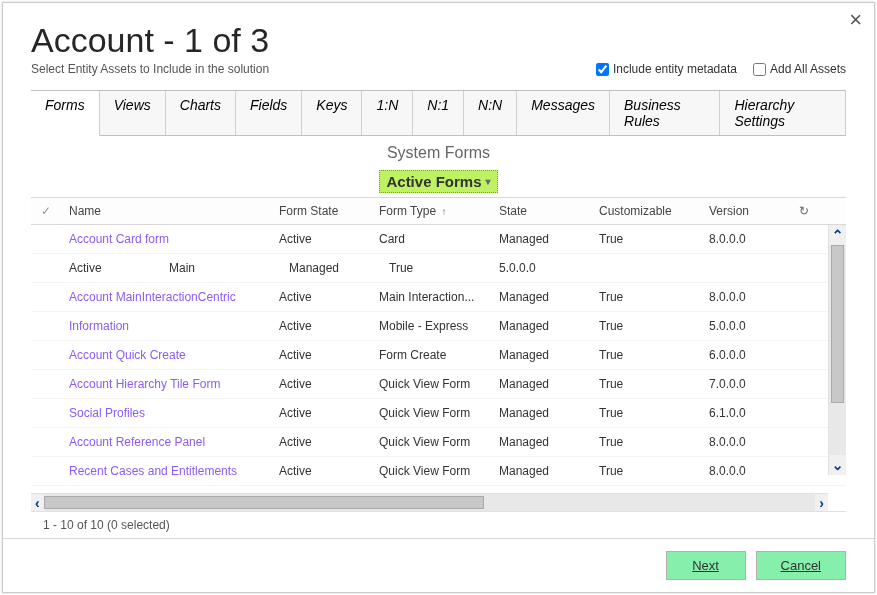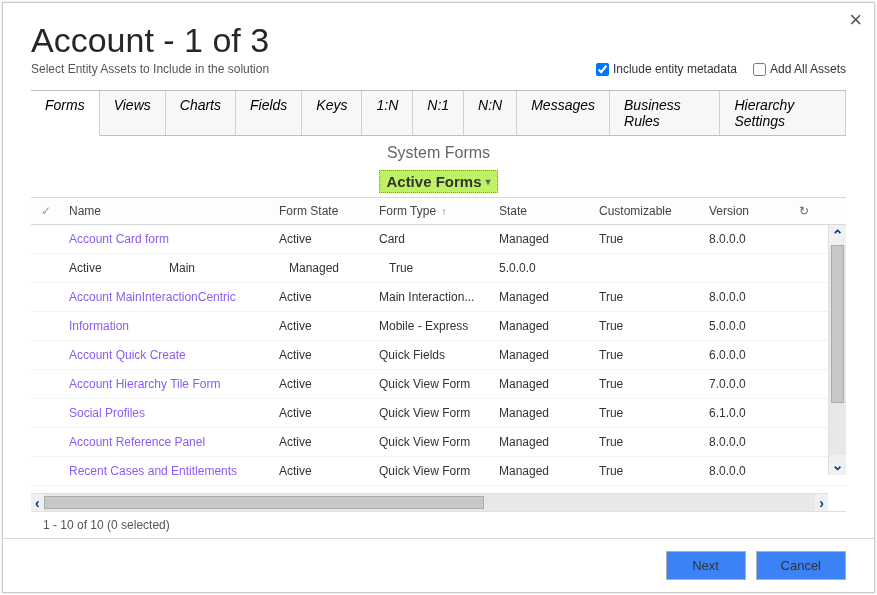--- a/index.html
+++ b/index.html
@@ -188,24 +188,25 @@
     border-top: 1px solid #d8d8d8;
     padding: 12px 28px;
     display: flex;
     justify-content: flex-end;
     gap: 10px;
   }
   .btn {
     min-width: 80px;
     padding: 6px 24px;
     border: 1px solid #b0b0b0;
-    background: #3b82f6;
+    background: #86efac;
     font-size: 13px;
     color: #333;
     cursor: pointer;
+    text-decoration: underline;
   }
 </style>
 </head>
 <body>
 
 <div class="dialog">
 
   <div class="close-x">×</div>
 
   <div class="header">
@@ -296,21 +297,21 @@
             <div class="col c-state">Active</div>
             <div class="col c-ftype">Mobile - Express</div>
             <div class="col c-mstate">Managed</div>
             <div class="col c-cust">True</div>
             <div class="col c-ver">5.0.0.0</div>
           </div>
           <div class="row">
             <div class="col c-check"></div>
             <div class="col c-name"><span>Account Quick Create</span></div>
             <div class="col c-state">Active</div>
-            <div class="col c-ftype">Quick Fields</div>
+            <div class="col c-ftype">Form Create</div>
             <div class="col c-mstate">Managed</div>
             <div class="col c-cust">True</div>
             <div class="col c-ver">6.0.0.0</div>
           </div>
           <div class="row">
             <div class="col c-check"></div>
             <div class="col c-name"><span>Account Hierarchy Tile Form</span></div>
             <div class="col c-state">Active</div>
             <div class="col c-ftype">Quick View Form</div>
             <div class="col c-mstate">Managed</div>

